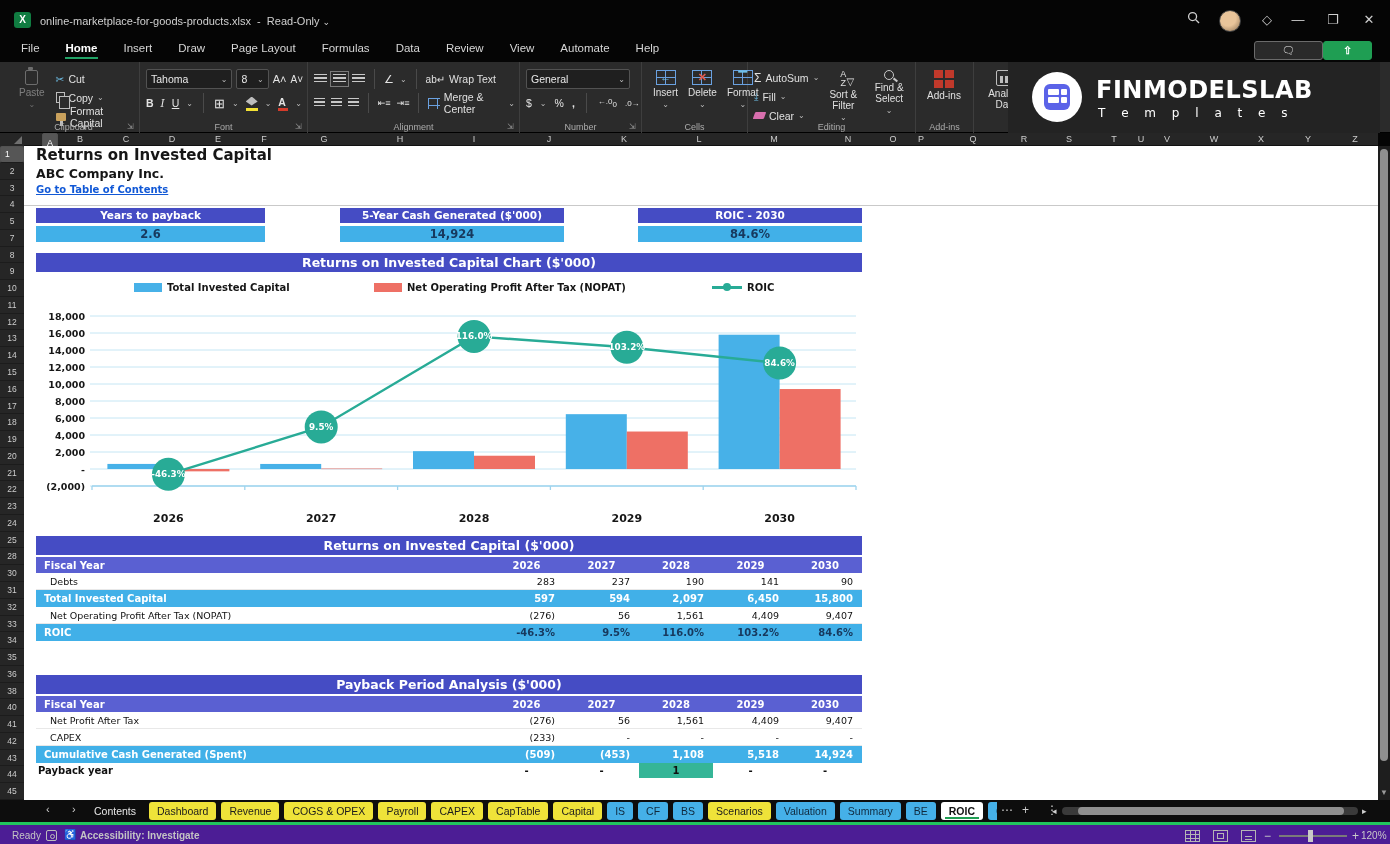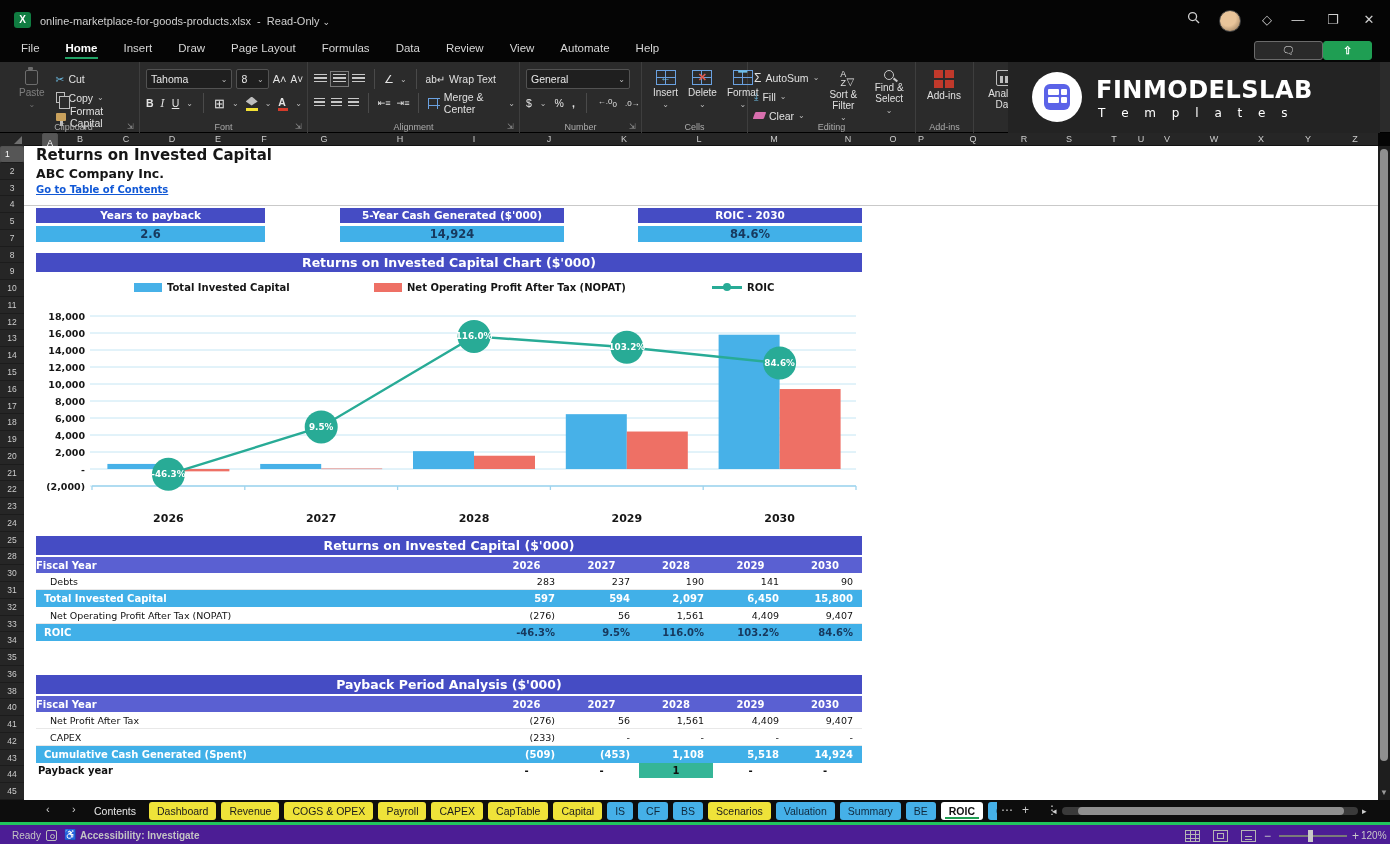--- a/index.html
+++ b/index.html
@@ -105,21 +105,21 @@
   .legend { position:absolute; top:136px; left:0; width:850px; height:16px; }
   .litem { position:absolute; display:flex; align-items:center; gap:5px; font-size:10px; font-weight:bold; color:#161616; }
   .lswatch { width:28px; height:9px; }
   .lline { width:30px; height:3px; position:relative; }
   .lline::after { content:""; position:absolute; left:11px; top:-3px; width:8px; height:8px; border-radius:50%; background:inherit; }
 
   
   .ftable { position:absolute; left:12px; width:826px; }
   .trow { display:grid; grid-template-columns:453px 75px 75px 74px 75px 74px; align-items:center; }
   .trow.head { background:#5a60d2; color:#fff; height:16px; margin-top:2px; }
-  .trow.head .lab { font-size:10px; font-weight:bold; }
+  .trow.head .lab { font-size:10px; font-weight:bold; padding-left:8px; }
   .trow.head .v { font-size:10px; font-weight:bold; text-align:center; }
   .trow.plain { background:#fff; height:17px; border-bottom:1px solid #e8e8e8; }
   .trow.plain .lab { font-size:9.5px; padding-left:14px; color:#111; }
   .trow.plain .v { font-size:9.5px; text-align:right; padding-right:9px; color:#111; }
   .trow.blue { background:#41b0e8; height:17px; color:#fff; }
   .trow.blue .lab { font-size:10px; font-weight:bold; padding-left:8px; }
   .trow.blue .v { font-size:10px; font-weight:bold; text-align:right; padding-right:9px; }
   .trow.bluedark .v { color:#17395e; }
   .trow.payback { background:#fff; height:15px; }
   .trow.payback .lab { font-size:10px; font-weight:bold; padding-left:2px; color:#111; }

